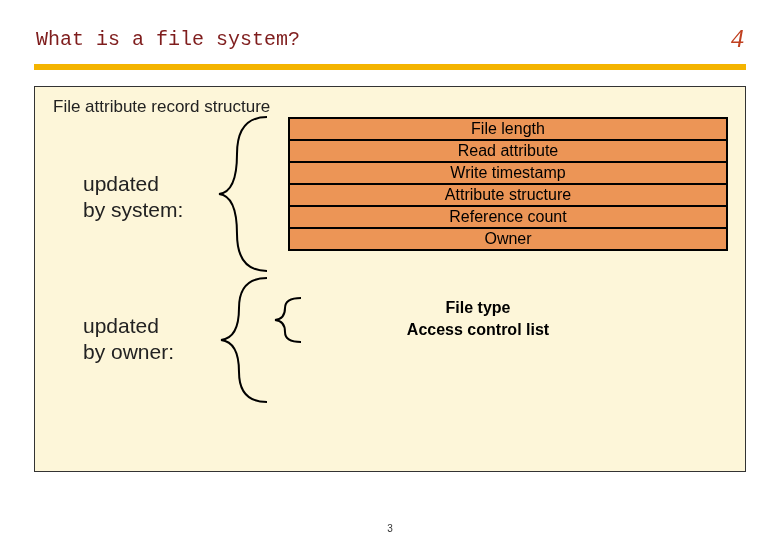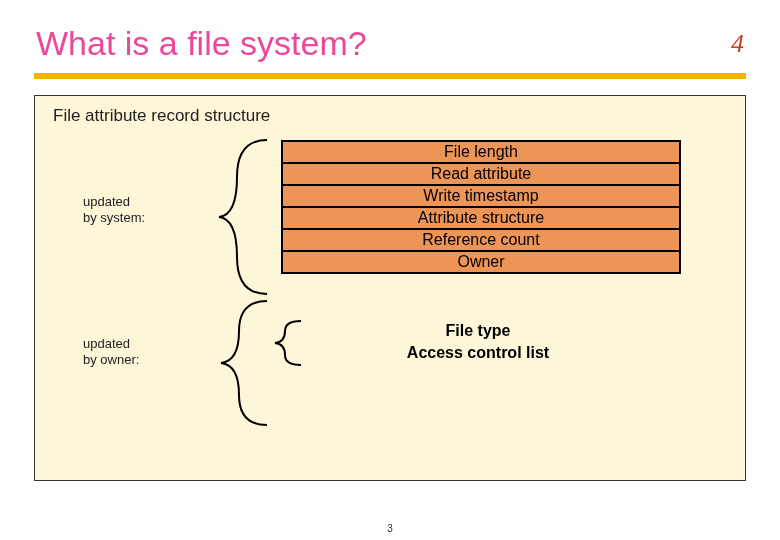--- a/index.html
+++ b/index.html
@@ -10,23 +10,23 @@
     font-family: Arial, Helvetica, sans-serif;
     position: relative;
   }
   .header {
     display: flex;
     justify-content: space-between;
     align-items: center;
     padding: 24px 36px 10px 36px;
   }
   .title {
-    color: #ec4899;
-    font-family: Liberation Sans, sans-serif;
-    font-size: 34px;
+    color: #7f1d1d;
+    font-family: Liberation Mono, monospace;
+    font-size: 20px;
     font-weight: normal;
   }
   .slide-number {
     color: #c04020;
     font-family: Georgia, 'Times New Roman', serif;
     font-size: 26px;
     font-style: italic;
   }
   .gold-line {
     height: 6px;
@@ -37,40 +37,39 @@
     margin: 16px 34px 0 34px;
     border: 1px solid #333;
     background: #fdf6d9;
     padding: 10px 18px 20px 18px;
     height: 386px;
     position: relative;
   }
   .subtitle {
     font-size: 17px;
     color: #222;
-    margin-bottom: 14px;
   }
   .diagram {
     position: relative;
     height: 320px;
   }
   .label {
     position: absolute;
-    font-size: 13px;
+    font-size: 21px;
     color: #222;
     line-height: 1.25;
   }
   .label-system { left: 30px; top: 54px; }
   .label-owner  { left: 30px; top: 196px; }
 
   .attr-stack {
     position: absolute;
-    left: 228px;
+    left: 235px;
     top: 0;
-    width: 400px;
+    width: 440px;
   }
   .attr-row {
     height: 24px;
     border: 2px solid #000;
     background: #ec9556;
     display: flex;
     align-items: center;
     justify-content: center;
     font-size: 16px;
     color: #000;

